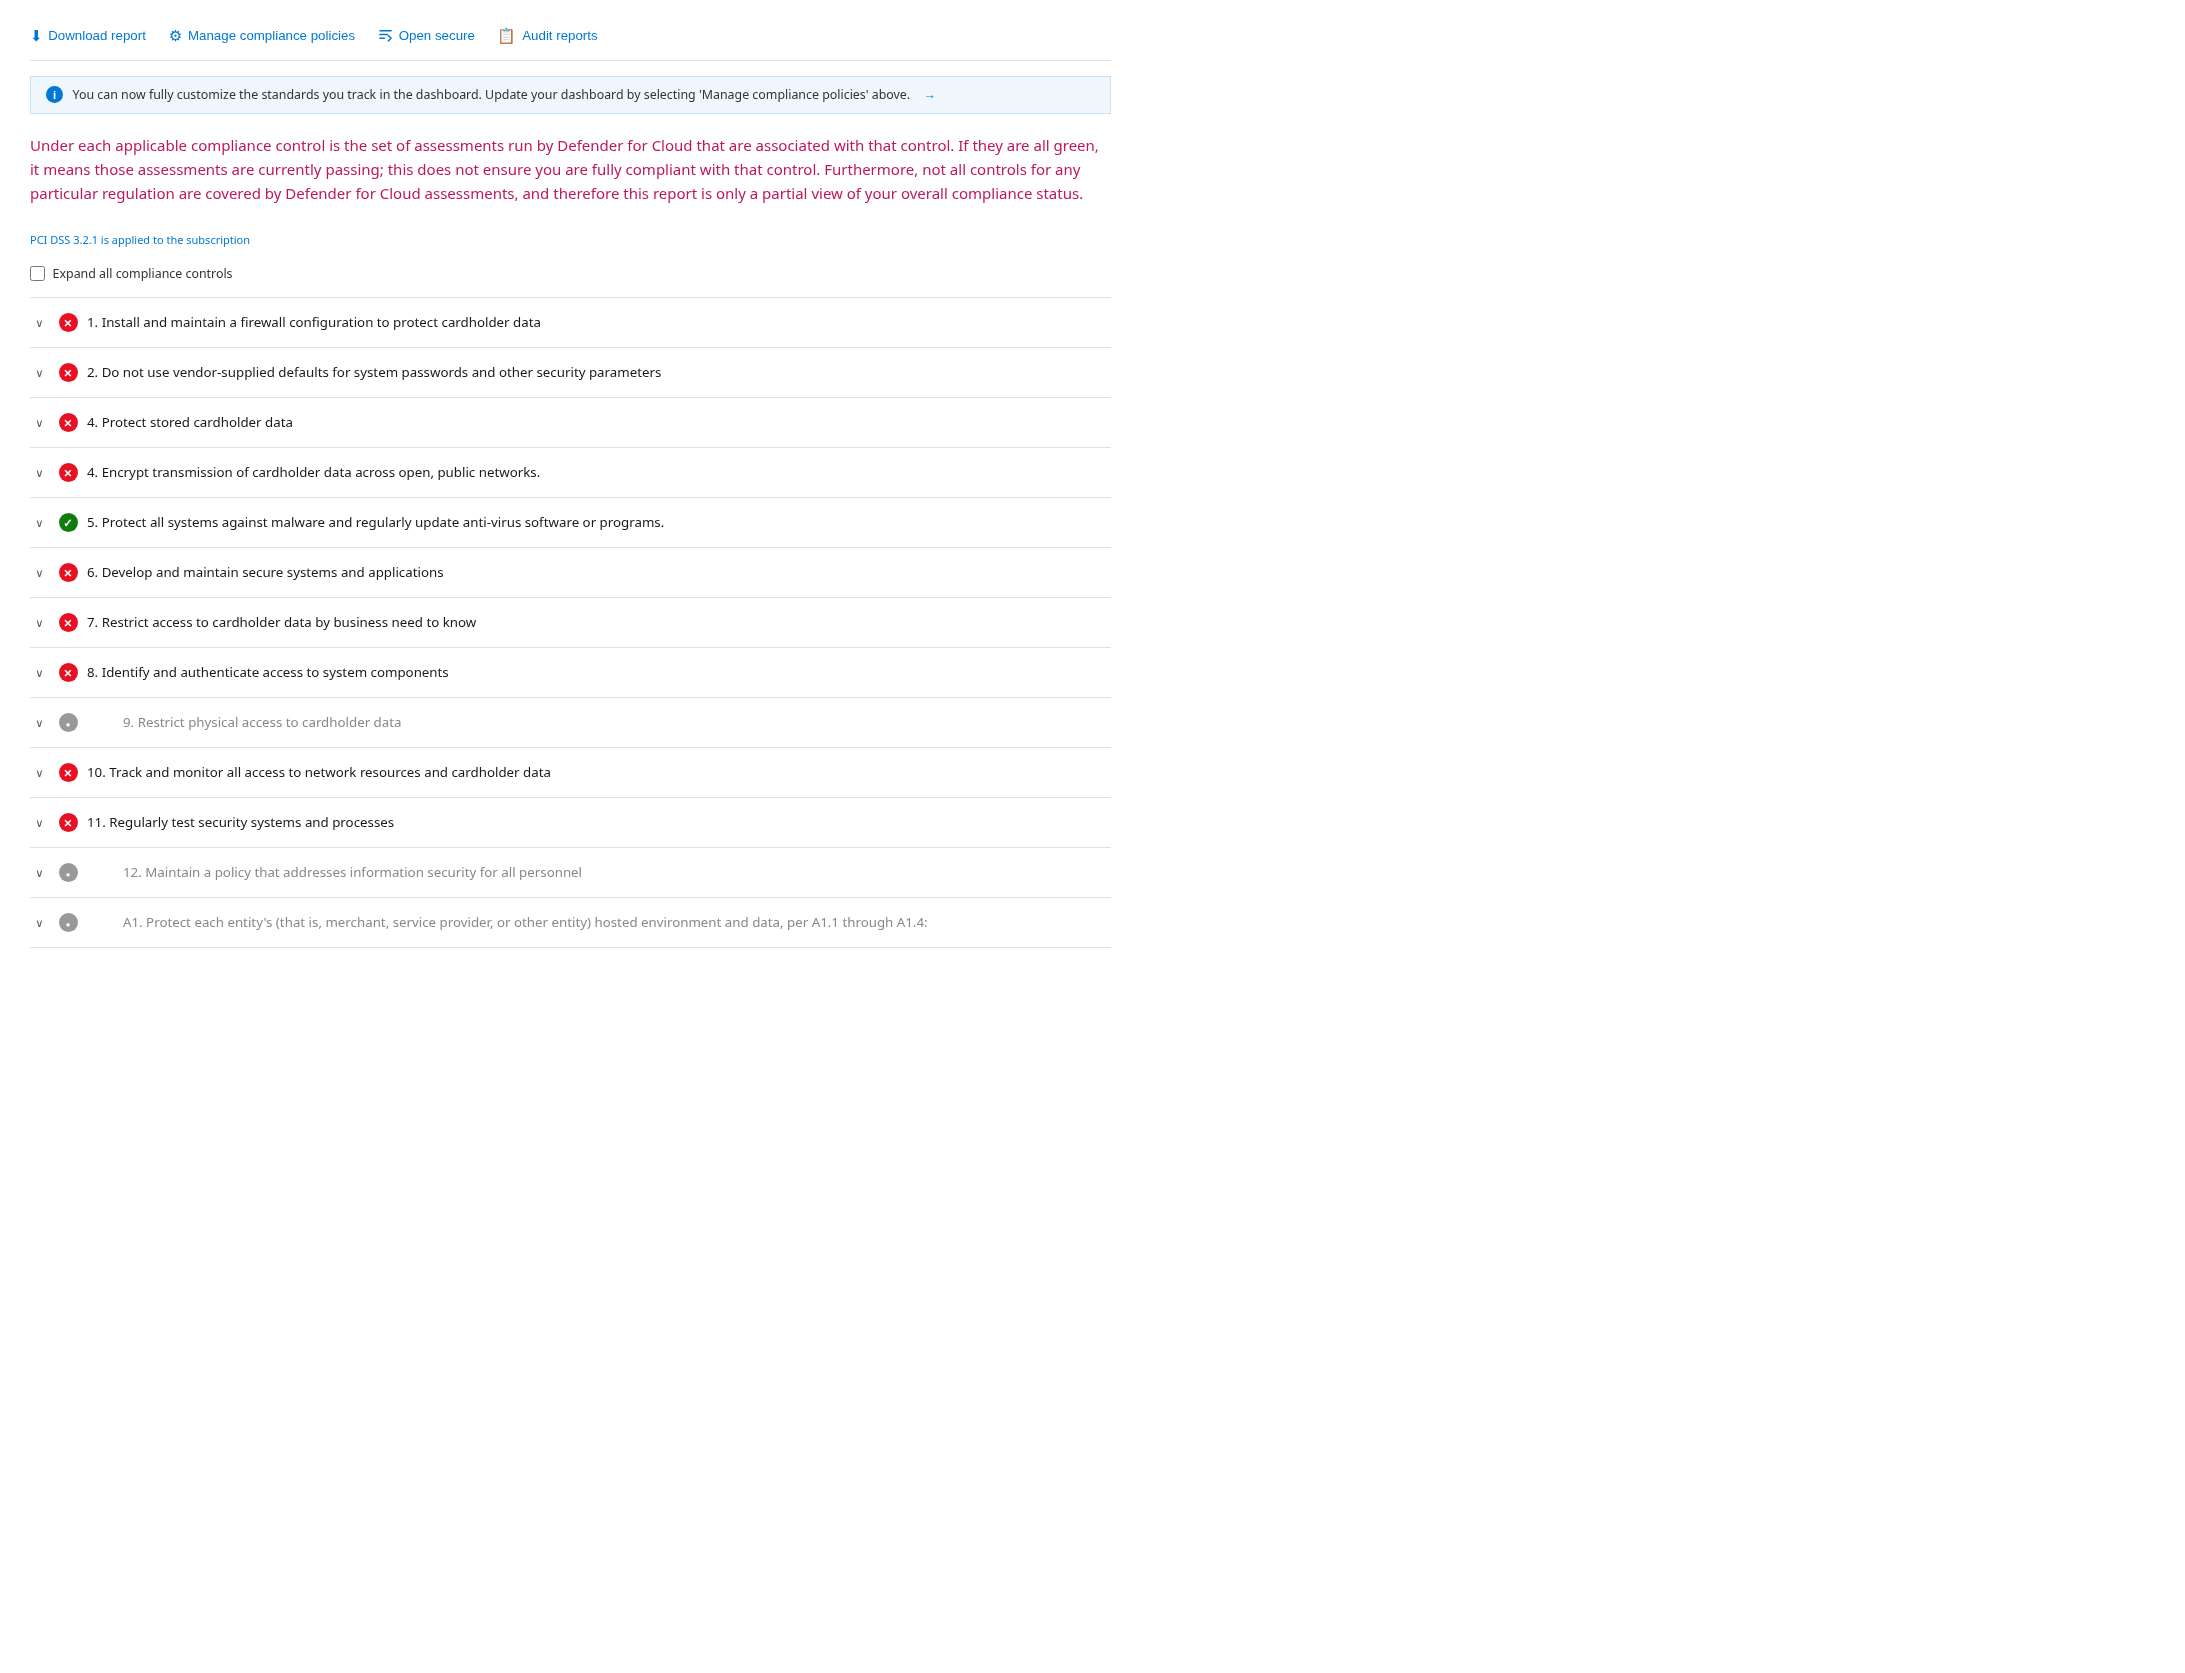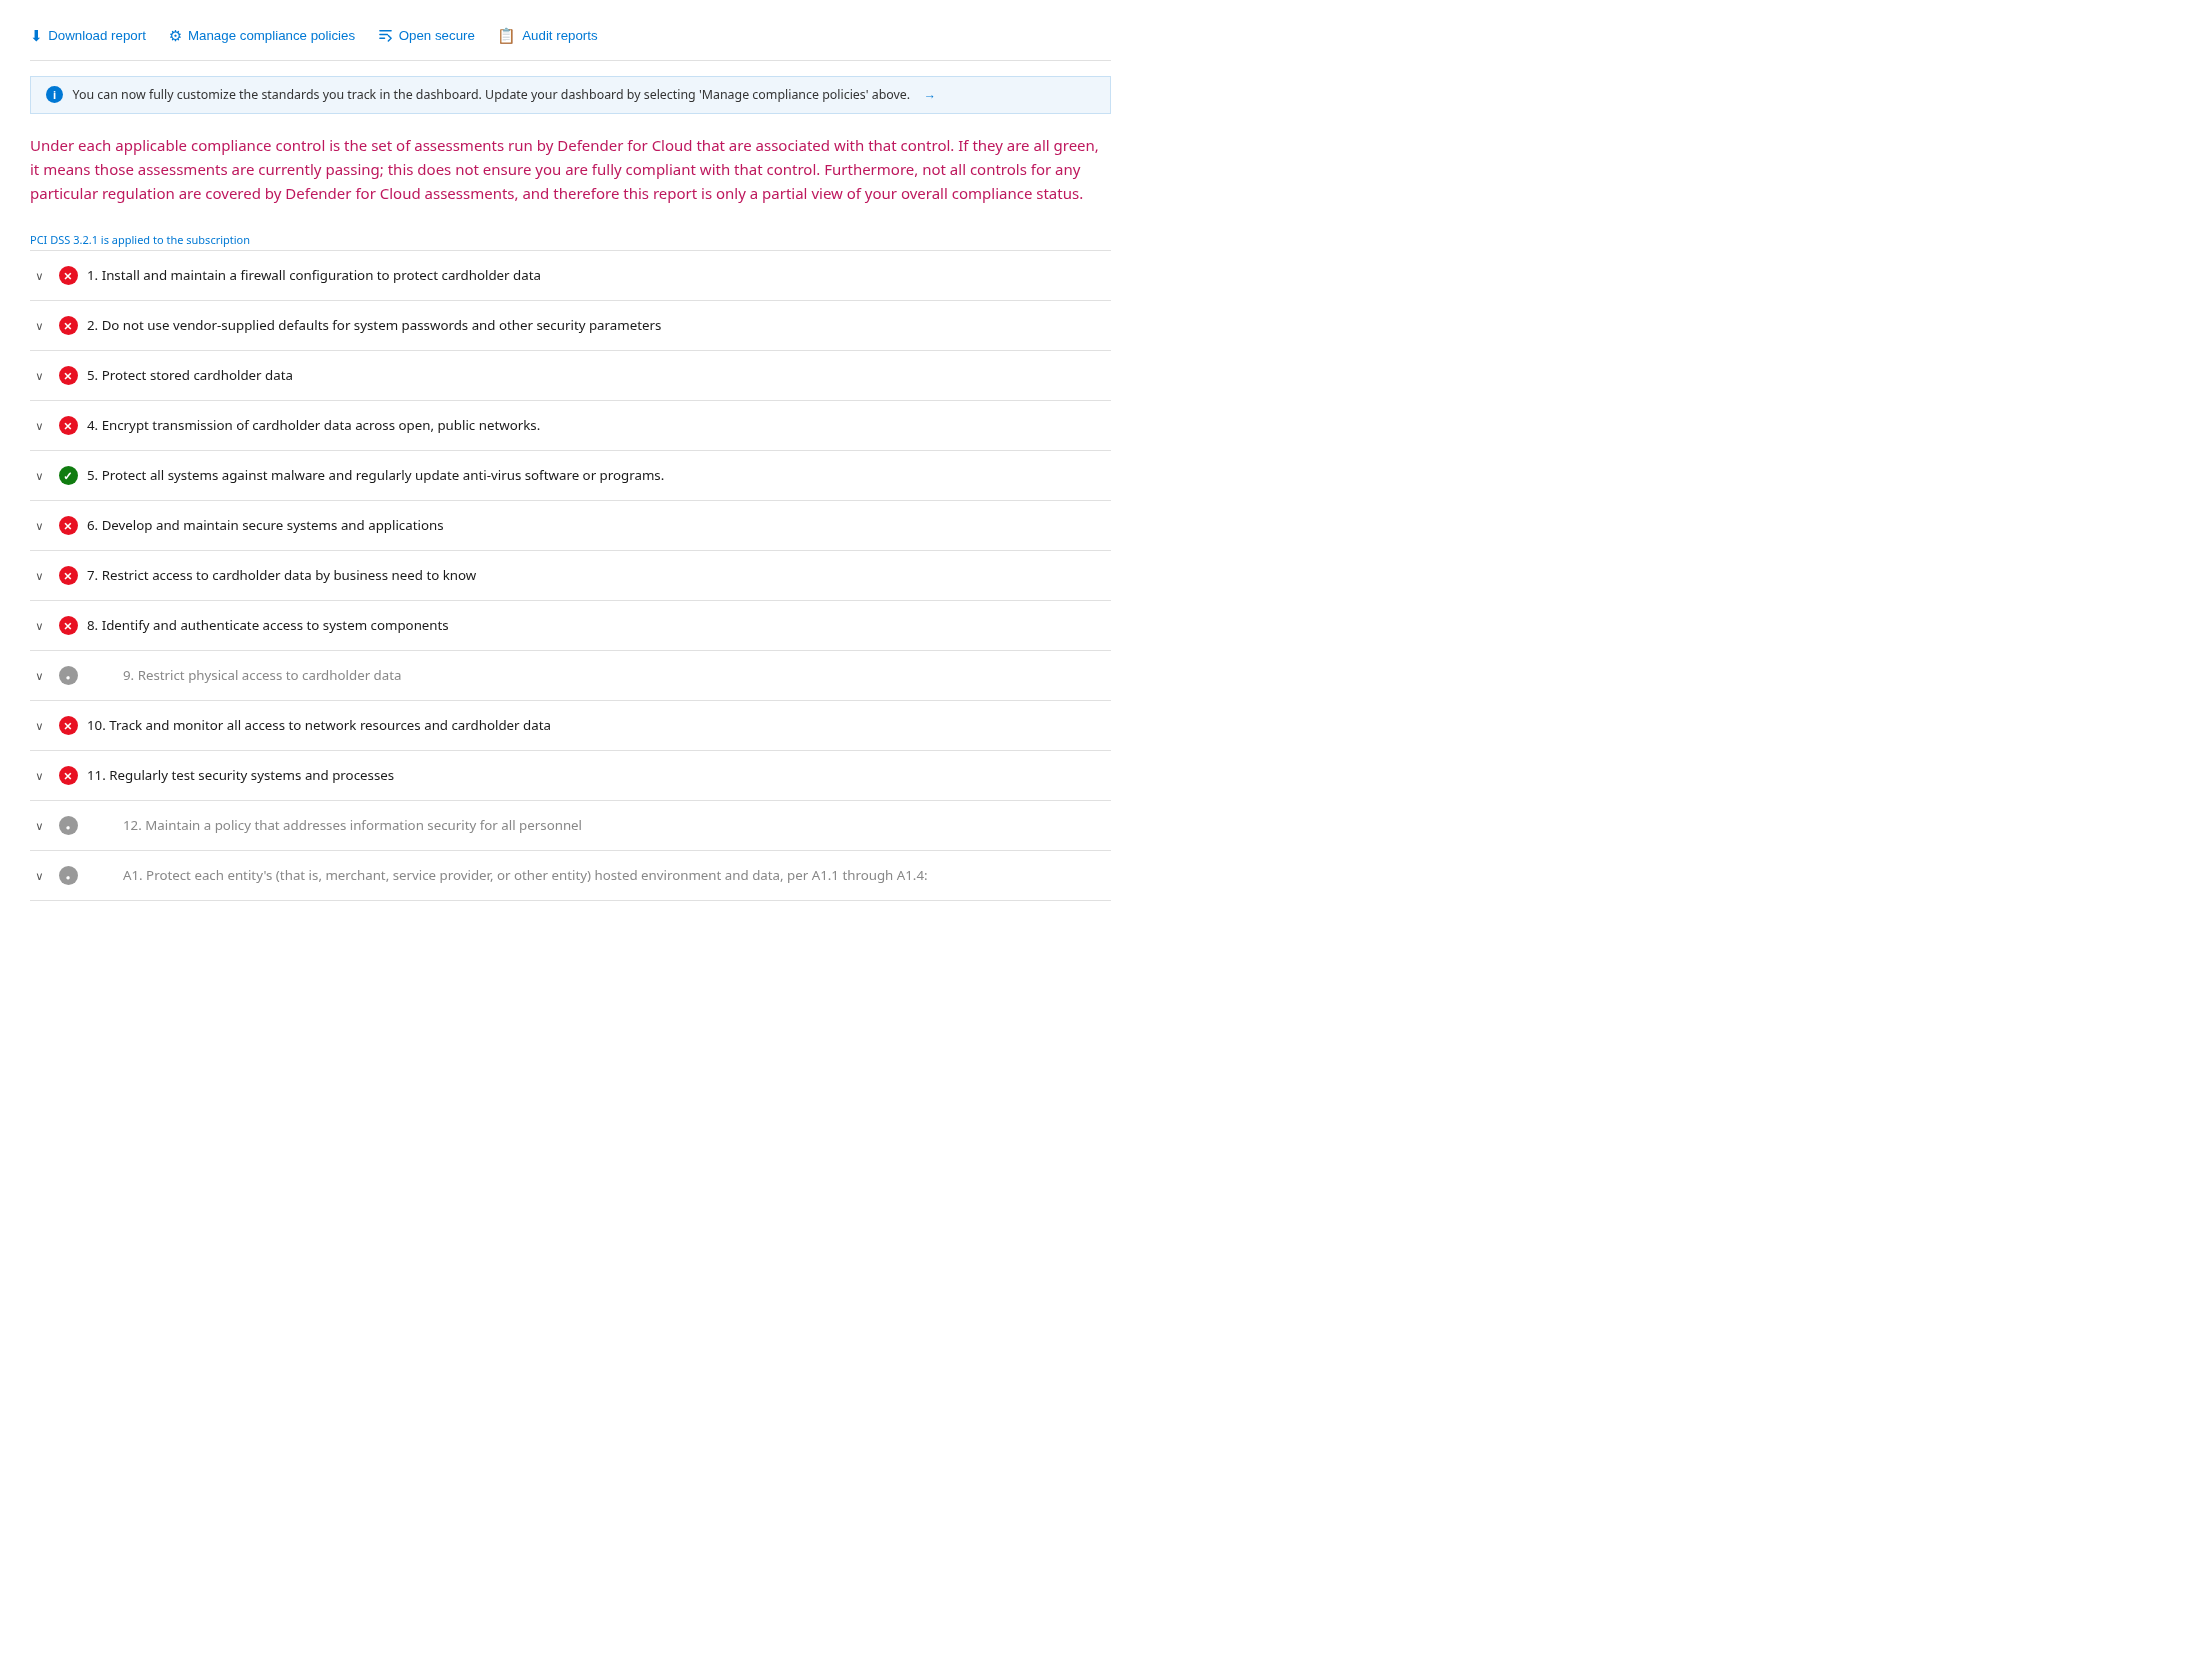--- a/index.html
+++ b/index.html
@@ -201,20 +201,24 @@
     <span class="arrow">→</span>
   </div>
 
   
   <p class="description">Under each applicable compliance control is the set of assessments run by Defender for Cloud that are associated with that control. If they are all green, it means those assessments are currently passing; this does not ensure you are fully compliant with that control. Furthermore, not all controls for any particular regulation are covered by Defender for Cloud assessments, and therefore this report is only a partial view of your overall compliance status.</p>
 
   
   <a class="subscription-link">PCI DSS 3.2.1 is applied to the subscription</a>
 
   
+  <div class="expand-controls">
+    <input type="checkbox" class="expand-checkbox" style="">
+    <span class="expand-label">Expand all compliance controls</span>
+  </div>
 
   
   <div class="compliance-list" id="compliance-list">
   <div class="compliance-item">
         <span class="chevron">∨</span>
         <div class="status-icon status-error">
           <span class="x-mark"></span>
         </div>
         <span class="compliance-title">1. Install and maintain a firewall configuration to protect cardholder data</span>
       </div>
@@ -223,21 +227,21 @@
         <div class="status-icon status-error">
           <span class="x-mark"></span>
         </div>
         <span class="compliance-title">2. Do not use vendor-supplied defaults for system passwords and other security parameters</span>
       </div>
       <div class="compliance-item">
         <span class="chevron">∨</span>
         <div class="status-icon status-error">
           <span class="x-mark"></span>
         </div>
-        <span class="compliance-title">5. Protect stored cardholder data</span>
+        <span class="compliance-title">4. Protect stored cardholder data</span>
       </div>
       <div class="compliance-item">
         <span class="chevron">∨</span>
         <div class="status-icon status-error">
           <span class="x-mark"></span>
         </div>
         <span class="compliance-title">4. Encrypt transmission of cardholder data across open, public networks.</span>
       </div>
       <div class="compliance-item">
         <span class="chevron">∨</span>

